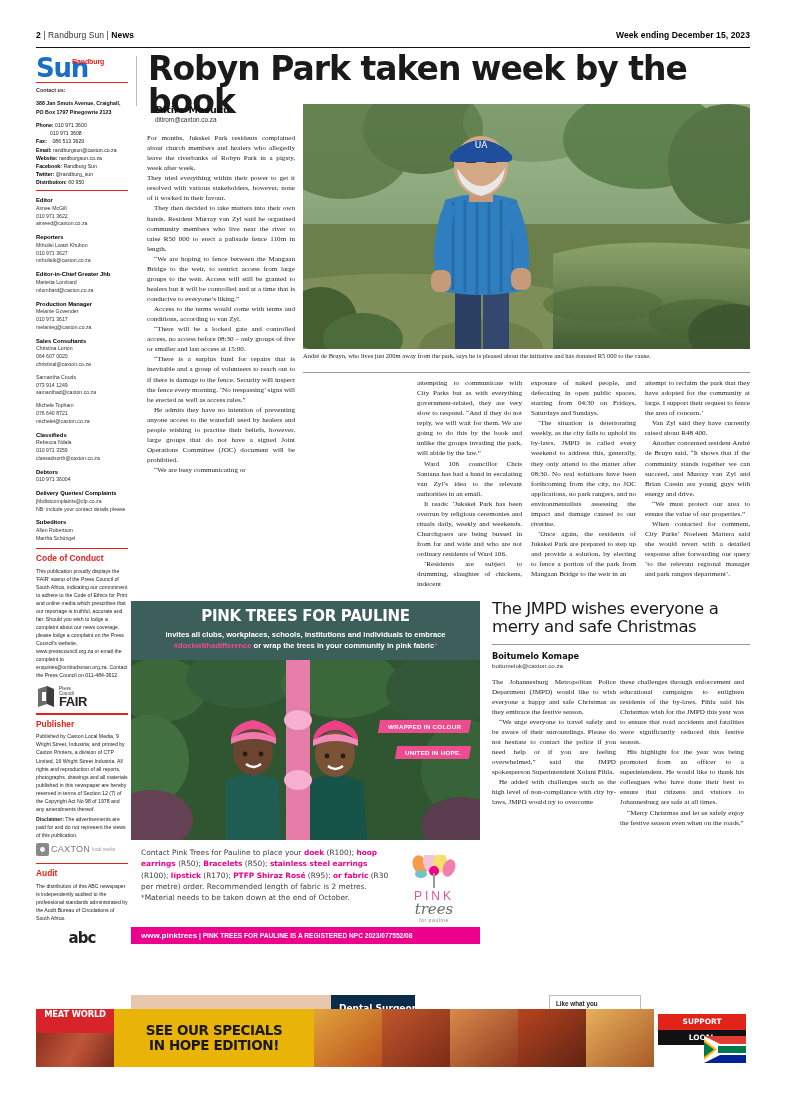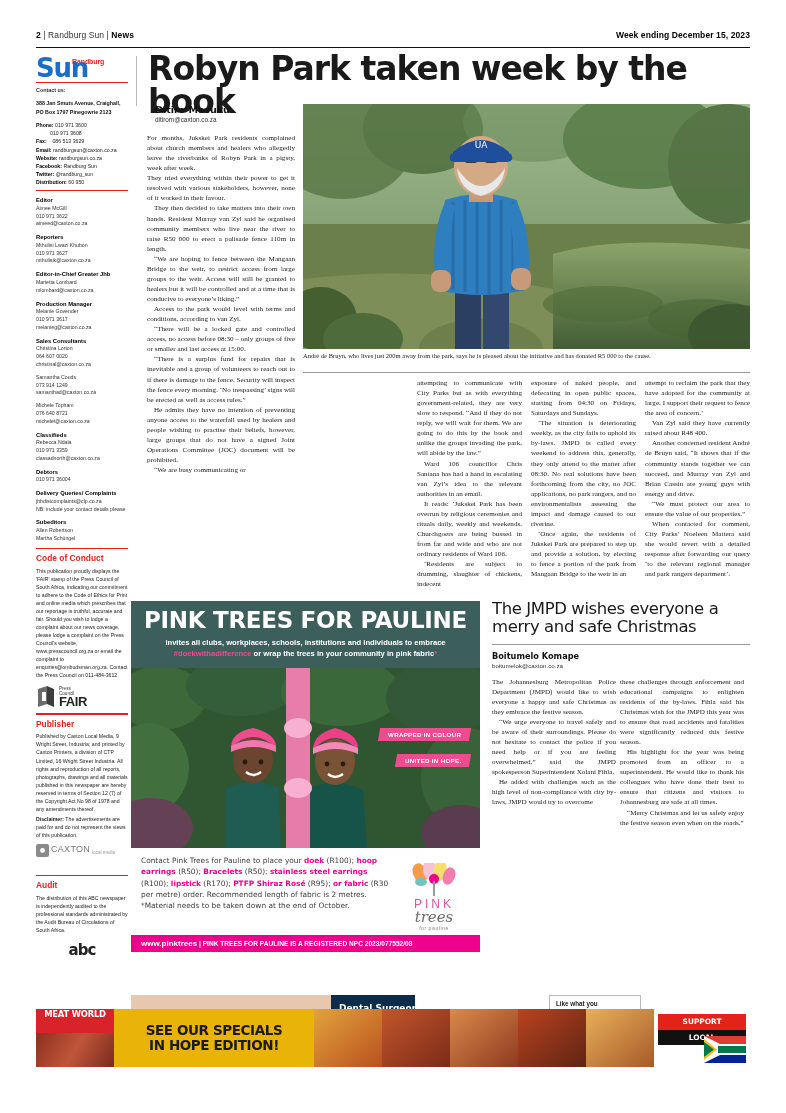--- a/index.html
+++ b/index.html
@@ -45,21 +45,21 @@
   .sec { margin-top:5px; }
   .sec h4 { font-size:5.8px; font-weight:bold; color:#000; margin-bottom:0px; }
   .sec .nm { font-size:5.2px; color:#333; line-height:1.5; }
   .hdr-red { color:#e2231a; font-weight:bold; font-size:8.4px; margin:3px 0 2px 0; }
   .body-sm { font-size:5.2px; line-height:1.55; color:#222; text-align:left;}
   .pressfair { margin:6px 0 4px 0; display:flex; align-items:center; gap:3px; }
   .pf-logo { width:20px; height:24px; position:relative;}
   .pf-text { line-height:1; }
   .pf-cn { font-size:4.6px; color:#333; }
   .pf-fair { font-size:13px; font-weight:bold; color:#222; letter-spacing:-.4px; line-height:.9;}
-  .caxton { display:flex; align-items:flex-end; gap:2px; margin:4px 0 18px 0; }
+  .caxton { display:flex; align-items:center; gap:2px; margin:4px 0 6px 0; }
   .cax-word { font-size:9px; color:#777; letter-spacing:.3px; }
   .cax-sub { font-size:4.5px; color:#999; }
   .cax-icon { width:13px;height:13px;background:#8a8a8a;border-radius:2px;display:inline-block;position:relative;}
   .abc-logo { font-size:15px; color:#222; font-weight:bold; letter-spacing:-1px; text-align:center; margin-top:5px; font-family:"DejaVu Sans",sans-serif;}
 
   
   .vrule { position:absolute; left:136px; top:56px; width:1px; height:50px; background:#bbb; }
   .headline {
     position:absolute; left:148px; top:52px; width:600px;
     font-size:33px; font-weight:bold; color:#1a1a1a; letter-spacing:-1px;
@@ -98,21 +98,21 @@
   }
   .col p { text-indent:7px; }
   .col p.noind { text-indent:0; }
 
   
   .ad {
     position:absolute; left:131px; top:601px; width:349px; height:390px;
     background:#fff; border:0;
   }
   .ad-head { background:#3d5f5b; padding:8px 10px 9px 10px; text-align:center; }
-  .ad-title { font-size:23px; font-weight:bold; color:#fff; letter-spacing:-.3px; line-height:1;
+  .ad-title { font-size:15px; font-weight:bold; color:#fff; letter-spacing:-.3px; line-height:1;
               font-family:"DejaVu Sans",sans-serif;}
   .ad-sub { font-size:7.6px; font-weight:bold; color:#fff; line-height:1.45; margin-top:5px; }
   .ad-sub .pink { color:#ef4b8f; }
   .ad-photo { position:relative; height:180px; overflow:hidden;
               background:linear-gradient(170deg,#3f6b3a 0%,#2e5530 35%,#46713f 60%,#3a6038 100%); }
   .leafbg { position:absolute; inset:0; }
   .tagpill {
     position:absolute; color:#fff; font-size:6.2px; font-weight:bold; letter-spacing:.3px;
     padding:3px 9px; background:#ef4b8f; transform:skewX(-10deg);
   }
@@ -338,21 +338,21 @@
 
   <div class="byline">
     <div class="nm">Ditiro Masuku</div>
     <div class="em">ditirom@caxton.co.za</div>
   </div>
   <div class="lead" id="lead-col">
       <p class="noind">For months, Jukskei Park residents complained about church members and healers who allegedly leave the riverbanks of Robyn Park in a pigsty, week after week.</p>
       <p class="noind">They tried everything within their power to get it resolved with various stakeholders, however, none of it worked in their favour.</p>
       <p>They then decided to take matters into their own hands. Resident Murray van Zyl said he organised community members who live near the river to raise R50 000 to erect a palisade fence 110m in length.</p>
       <p>“We are hoping to fence between the Mangaan Bridge to the weir, to restrict access from large groups to the weir. Access will still be granted to healers but it will be controlled and at a time that is conducive to everyone’s liking.”</p>
-      <p>Access to the park would level with terms and conditions, according to van Zyl.</p>
+      <p>Access to the terms would come with terms and conditions, according to van Zyl.</p>
       <p>“There will be a locked gate and controlled access, no access before 08:30 – only groups of five or smaller and last access at 15:00.</p>
       <p>“There is a surplus fund for repairs that is inevitable and a group of volunteers to reach out to if there is damage to the fence. Security will inspect the fence every morning. ‘No trespassing’ signs will be erected as well as access rules.”</p>
       <p>He admits they have no intention of preventing anyone access to the waterfall used by healers and people wishing to practise their beliefs, however, large groups that do not have a signed Joint Operations Committee (JOC) document will be prohibited.</p>
       <p>“We are busy communicating or</p>
     </div>
 
   <div class="photo">
     <svg width="447" height="245" viewBox="0 0 447 245">
       <defs>
         <linearGradient id="sky" x1="0" y1="0" x2="0" y2="1">

